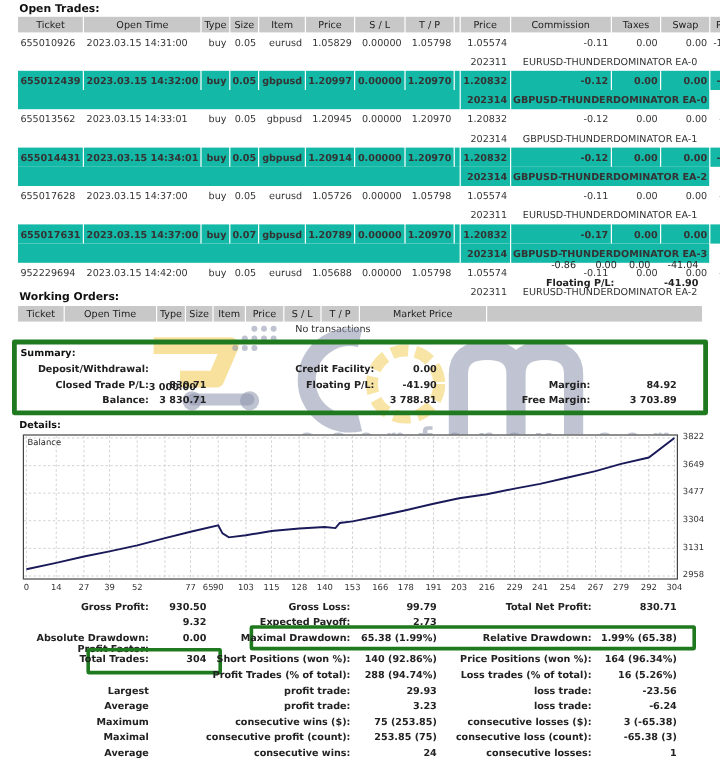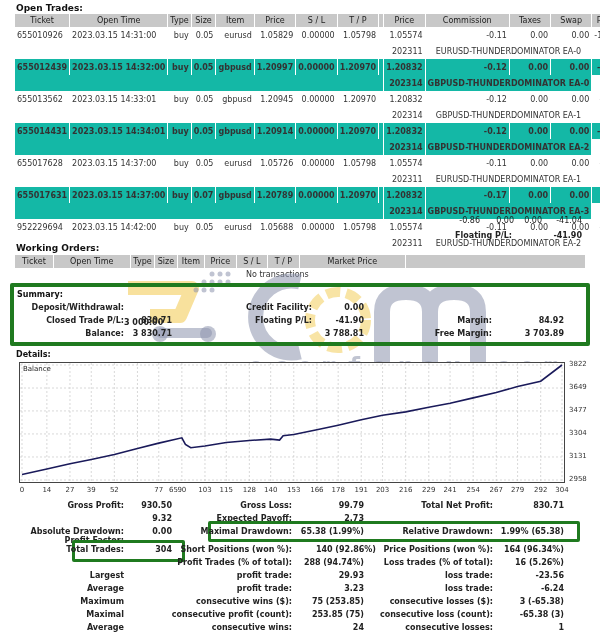--- a/index.html
+++ b/index.html
@@ -382,21 +382,21 @@
   <span class="stat-val" style="right:428px; top:527px;">0.00</span>
   <span class="stat-lbl" style="right:308px; top:527px;">Maximal Drawdown:</span>
   <span class="stat-val" style="right:236px; top:527px;">65.38 (1.99%)</span>
   <span class="stat-lbl" style="right:107px; top:527px;">Relative Drawdown:</span>
   <span class="stat-val" style="right:36px; top:527px;">1.99% (65.38)</span>
 
   <div class="green-box" style="left:72px; top:540px; width:113px; height:22px; border-width:3px;"></div>
   <span class="stat-lbl" style="right:476px; top:545px;">Total Trades:</span>
   <span class="stat-val" style="right:428px; top:545px;">304</span>
   <span class="stat-lbl" style="right:308px; top:545px;">Short Positions (won %):</span>
-  <span class="stat-val" style="right:224px; top:545px;">140 (92.86%)</span>
+  <span class="stat-val" style="right:236px; top:545px;">140 (92.86%)</span>
   <span class="stat-lbl" style="right:107px; top:545px;">Price Positions (won %):</span>
   <span class="stat-val" style="right:36px; top:545px;">164 (96.34%)</span>
 
   <span class="stat-lbl" style="right:308px; top:558px;">Profit Trades (% of total):</span>
   <span class="stat-val" style="right:236px; top:558px;">288 (94.74%)</span>
   <span class="stat-lbl" style="right:107px; top:558px;">Loss trades (% of total):</span>
   <span class="stat-val" style="right:36px; top:558px;">16 (5.26%)</span>
 
   <span class="stat-lbl" style="right:476px; top:571px;">Largest</span>
   <span class="stat-lbl" style="right:308px; top:571px;">profit trade:</span>

